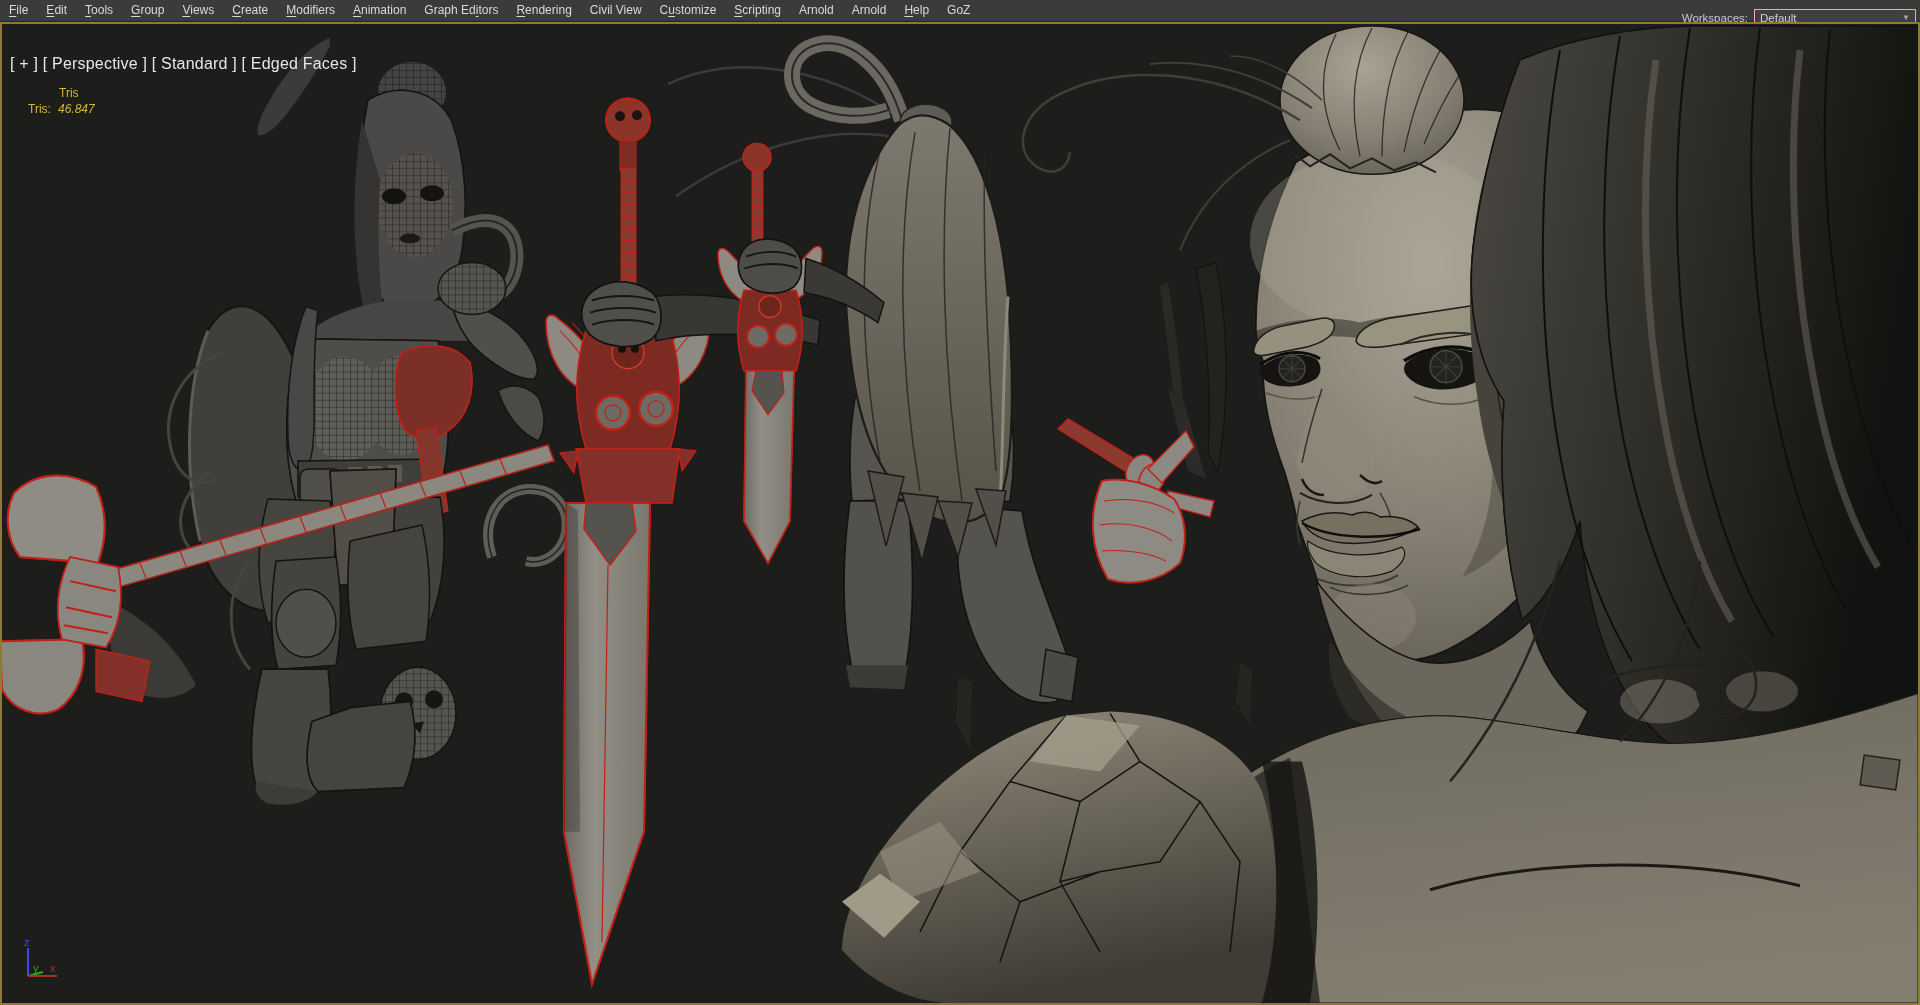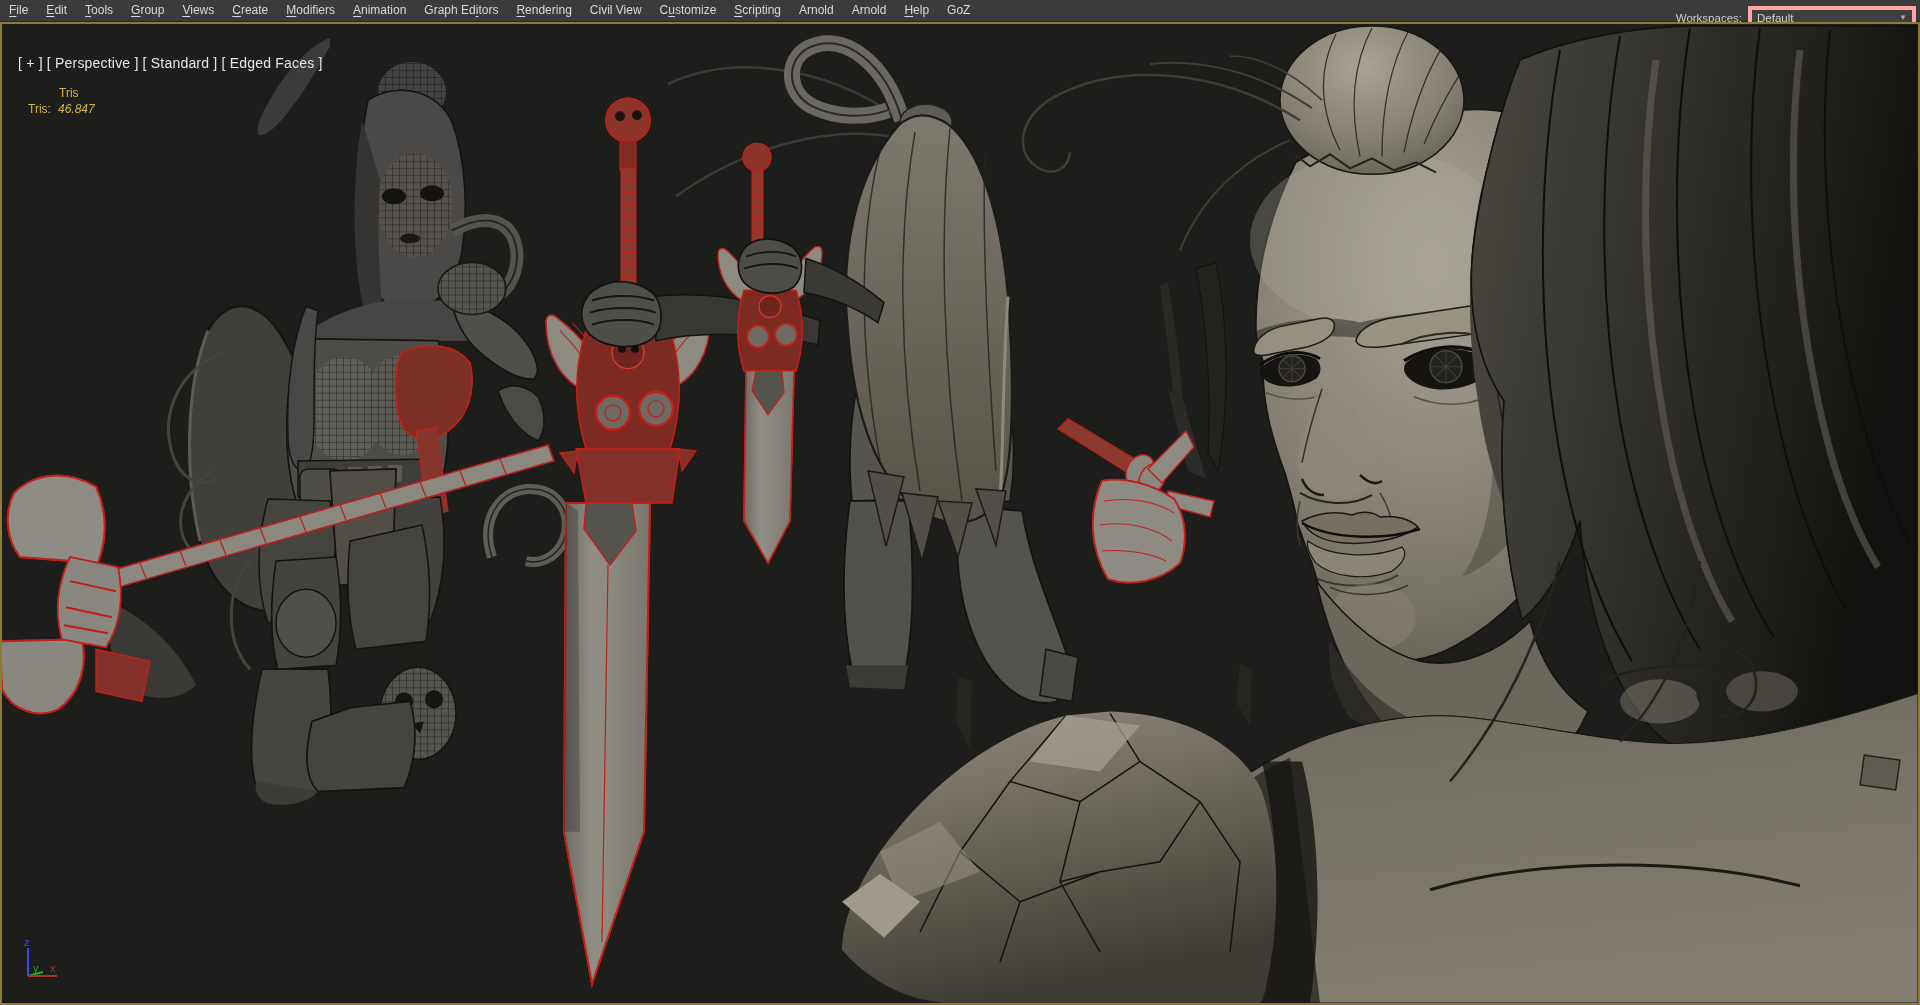--- a/index.html
+++ b/index.html
@@ -4,28 +4,28 @@
 <style>
   html,body{margin:0;padding:0;background:#111;width:1920px;height:1005px;overflow:hidden;
     font-family:"Liberation Sans",sans-serif;}
   #app{position:relative;width:1920px;height:1005px;}
   .menubar{position:absolute;left:0;top:0;width:1920px;height:21px;background:#3b3b3b;
     display:flex;align-items:center;border-bottom:1px solid #252525;}
   .menu-item{padding:0 9px;font-size:12px;color:#d9d9d9;line-height:21px;cursor:default;}
   .accel{text-decoration:underline;text-underline-offset:2px;}
   .workspaces{position:absolute;right:4px;top:1px;height:19px;display:flex;align-items:center;gap:6px;margin-top:7px;}
   .ws-label{font-size:11.5px;color:#c9c9c9;}
-  .ws-field{width:150px;height:16px;background:#3f3f3f;border:4px solid #fca5a5;
+  .ws-field{width:150px;height:16px;background:#3f3f3f;border:1px solid #fca5a5;
     display:flex;align-items:center;justify-content:space-between;padding:0 5px;}
   .ws-value{font-size:11.5px;color:#d0d0d0;}
   .ws-arrow{font-size:8px;color:#aaa;}
   .viewport{position:absolute;left:0;top:22px;width:1916px;height:979px;
     border-left:2px solid #8e7b33;border-right:2px solid #8e7b33;border-top:2px solid #8e7b33;
     border-bottom:4px solid #8e7b33;background:#1d1d1c;}
-  .vp-label{position:absolute;left:16px;top:31px;font-size:14px;color:#e6e6e6;letter-spacing:.2px;}
+  .vp-label{position:absolute;left:8px;top:31px;font-size:16px;color:#e6e6e6;letter-spacing:.2px;}
   .vp-stats{position:absolute;left:0;top:0;font-size:12px;color:#d3b73e;}
   .stat-total{position:absolute;left:57px;top:62px;}
   .stat-tris-label{position:absolute;left:14px;top:78px;margin-left:12px;}
   .stat-tris-value{position:absolute;left:56px;top:78px;font-style:italic;}
   svg{display:block;}
 </style>
 </head>
 <body>
 
 <div id="app">

